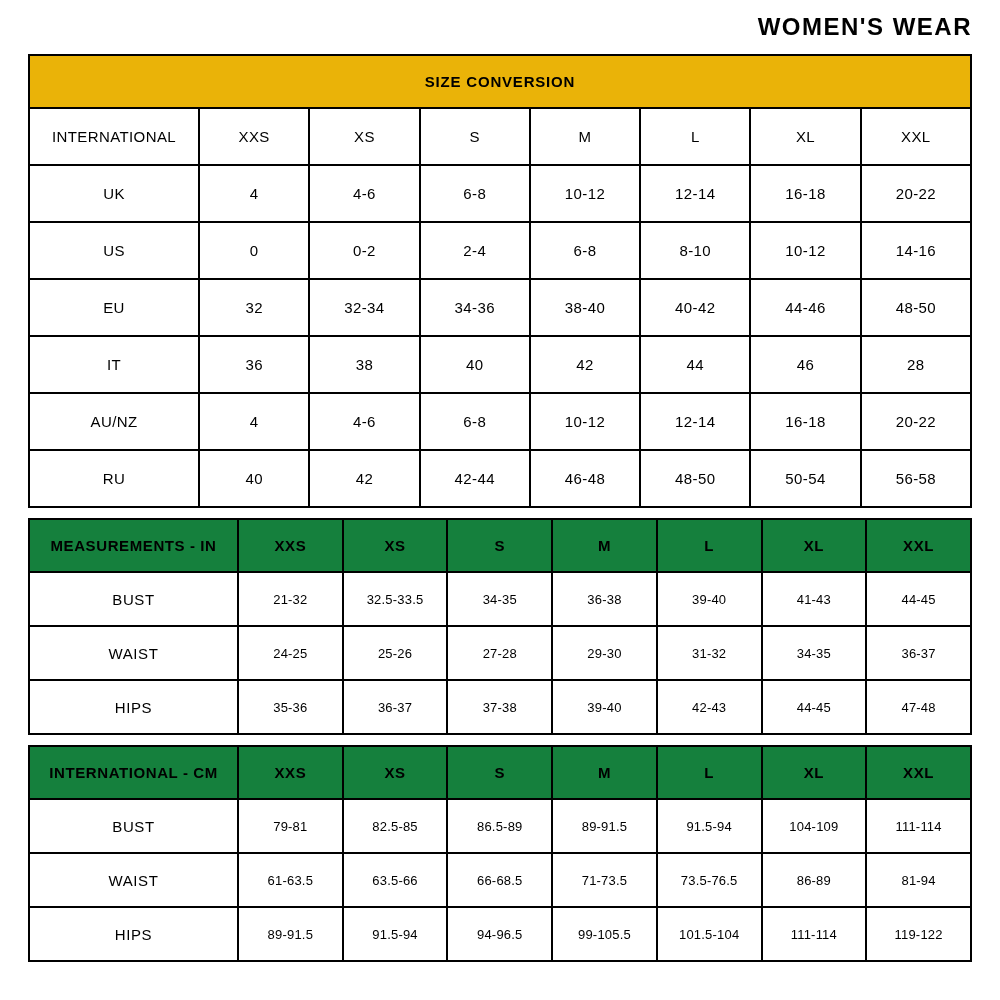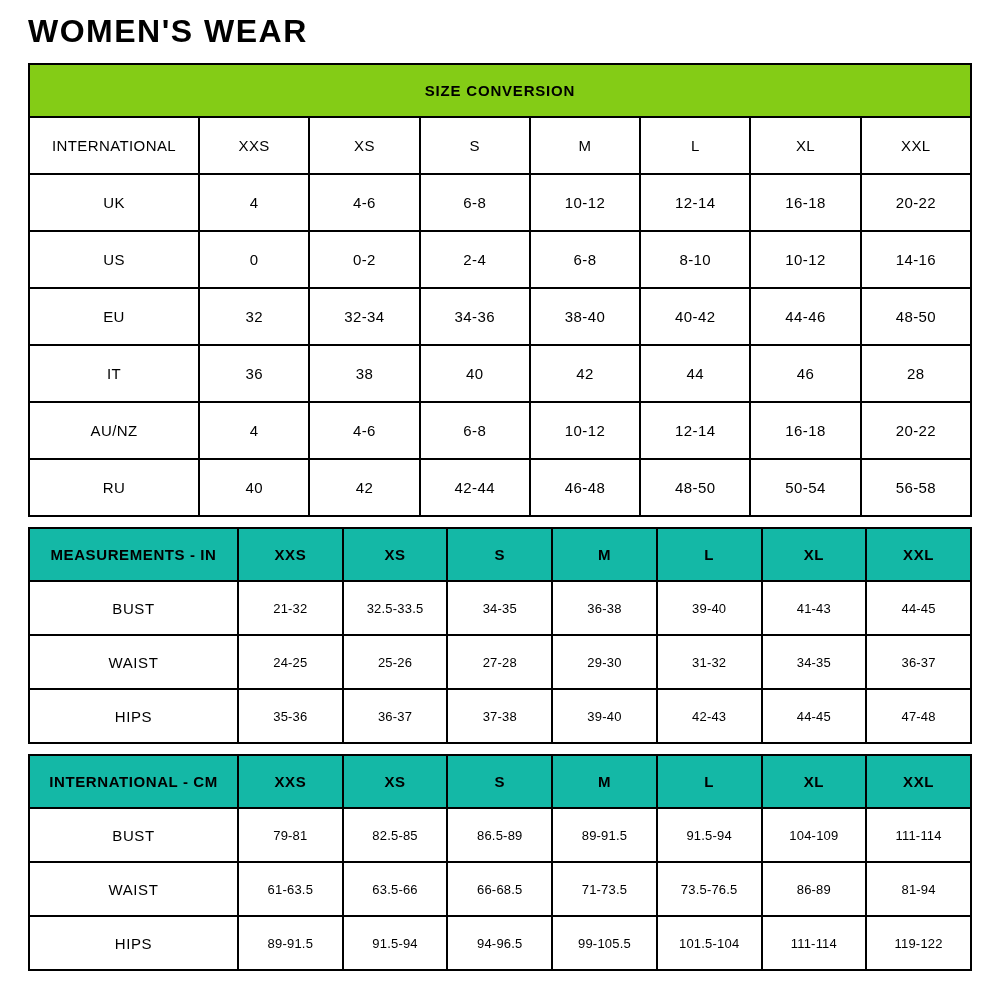--- a/index.html
+++ b/index.html
@@ -11,22 +11,22 @@
     font-family: "Liberation Sans", "DejaVu Sans", sans-serif;
     color: #000000;
     -webkit-font-smoothing: antialiased;
   }
   .page {
     box-sizing: border-box;
     width: 1000px;
     padding: 0 28px;
   }
   .page-title {
-    text-align: left;
-    font-size: 32px;
+    text-align: right;
+    font-size: 24px;
     font-weight: 700;
     letter-spacing: 1.5px;
     padding: 13px 0 13px 0;
   }
   table.tbl {
     width: 100%;
     border-collapse: collapse;
     table-layout: fixed;
     margin-bottom: 10px;
   }
@@ -37,33 +37,33 @@
     padding: 0 4px;
     overflow: hidden;
   }
   
   .tbl-conversion col.col-first { width: 170px; }
   .tbl-meas col.col-first { width: 209px; }
 
   
   .caption-row { height: 53px; }
   .caption-cell {
-    background: #84cc16;
+    background: #eab308;
     font-weight: 700;
     font-size: 15px;
     letter-spacing: 0.8px;
   }
   .tbl-conversion tr.body-row { height: 57px; }
   .tbl-conversion td.c-cell { font-size: 15px; letter-spacing: 0.4px; }
 
   
   .tbl-meas tr.m-head { height: 53px; }
   .tbl-meas tr.body-row { height: 54px; }
   .tbl-meas th {
-    background: #14b8a6;
+    background: #15803d;
     font-weight: 700;
     font-size: 15px;
     letter-spacing: 0.6px;
   }
   .tbl-meas td.m-label { font-size: 15px; letter-spacing: 0.6px; }
   .tbl-meas td.m-val { font-size: 13px; letter-spacing: 0.2px; }
 </style>
 </head>
 <body>
 

